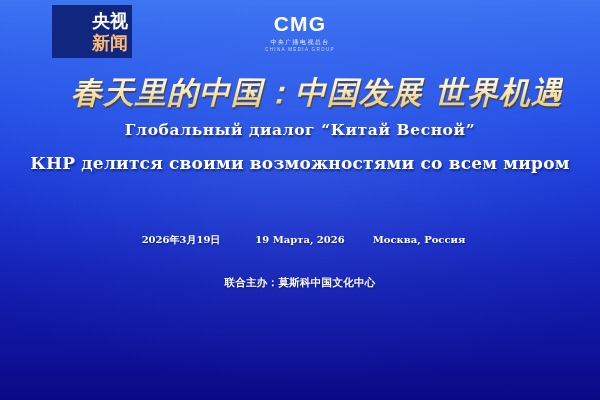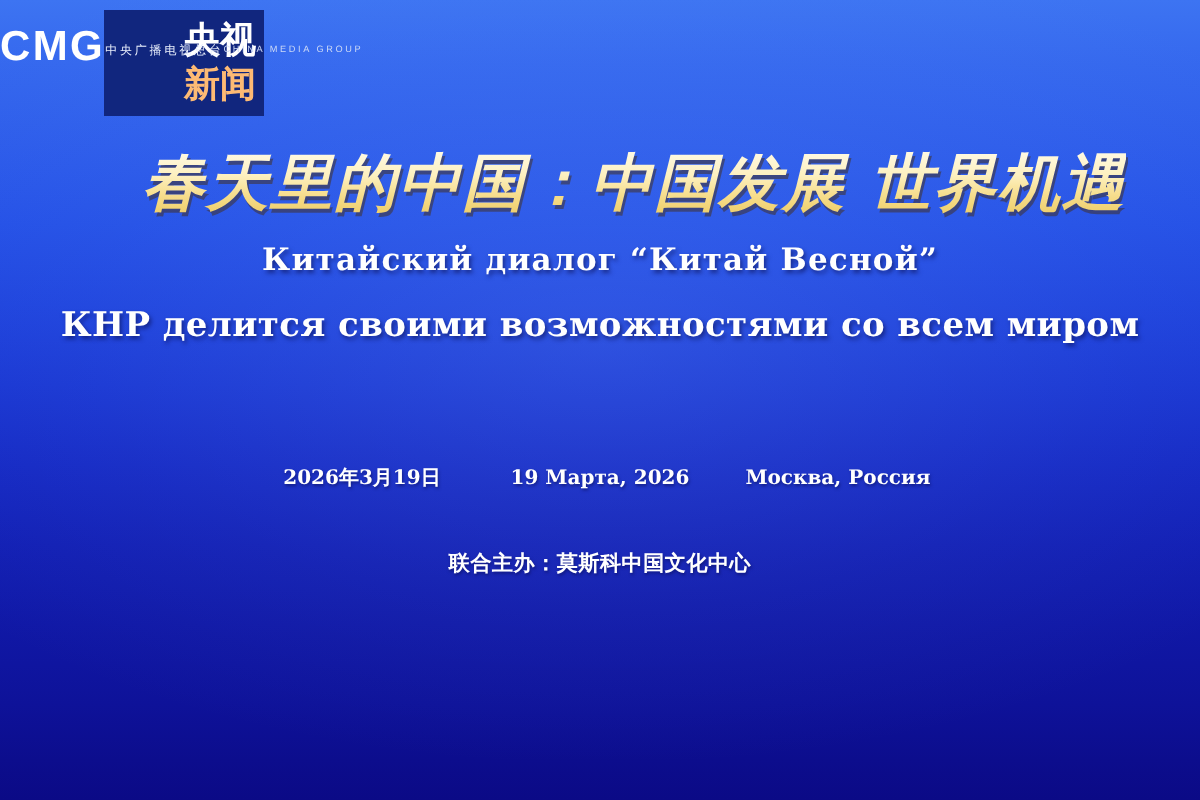--- a/index.html
+++ b/index.html
@@ -75,21 +75,21 @@
     font-family: "DejaVu Sans", "Liberation Sans", sans-serif;
   }
 
   
   .cmg-logo {
     position: absolute;
     left: 0;
     right: 0;
     top: 13px;
     display: flex;
-    flex-direction: row;
+    flex-direction: column;
     align-items: center;
     z-index: 5;
   }
   .cmg-mark {
     color: #ffffff;
     font-size: 21px;
     font-weight: bold;
     letter-spacing: 1.2px;
     line-height: 22px;
     font-family: "Liberation Sans", sans-serif;
@@ -239,21 +239,21 @@
   <div class="cmg-logo">
     <span class="cmg-mark">CMG</span>
     <span class="cmg-cn">中央广播电视总台</span>
     <span class="cmg-en">CHINA MEDIA GROUP</span>
   </div>
 
   <div class="headline">
     <span class="headline-text">春天里的中国：中国发展 世界机遇</span>
   </div>
 
-  <div class="sub1">Китайский  диалог  “Китай Весной”</div>
+  <div class="sub1">Глобальный  диалог  “Китай Весной”</div>
   <div class="sub2">КНР делится своими возможностями со всем миром</div>
 
   <div class="meta-row">
     <span class="meta-cell m-date-cn">2026年3月19日</span>
     <span class="meta-cell m-date-ru">19  Марта,  2026</span>
     <span class="meta-cell m-place-ru">Москва, Россия</span>
   </div>
 
   <div class="org-cn">联合主办：莫斯科中国文化中心</div>
 

